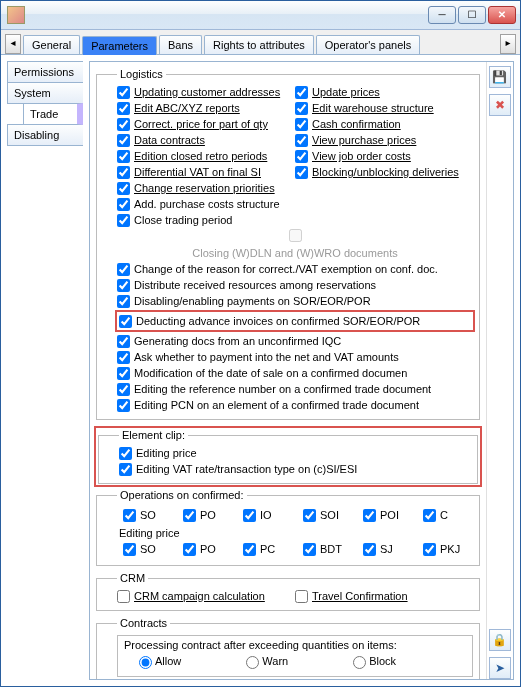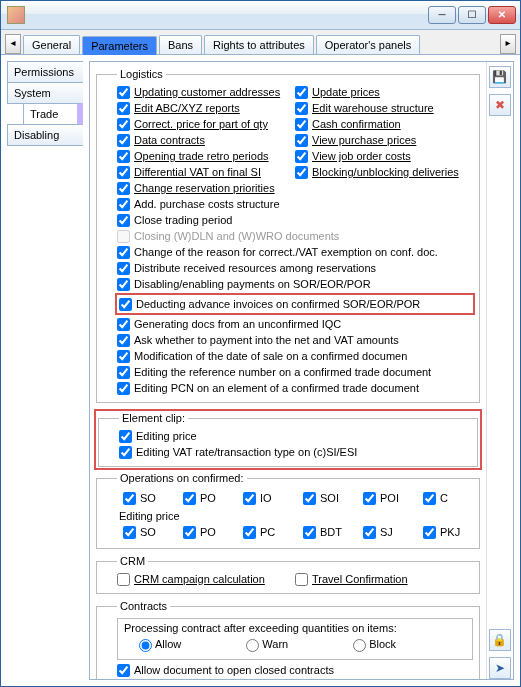--- a/index.html
+++ b/index.html
@@ -134,21 +134,21 @@
   fieldset legend { padding:0 3px; }
   .row { display:flex; flex-wrap:wrap; }
   .col { width:50%;text-decoration:underline; }
   label.chk {
     display:flex; align-items:center;
     gap:4px;
     padding:1px 0;
     line-height:14px;
   }
   label.chk input[type=checkbox] { margin:0; }
-  .disabled { color:#9a9a9a; }
+  .disabled { color:#9a9a9a;flex-direction:column; }
   .boxed-red {
     border:2px solid #d9534f;
     padding:1px 2px;
     margin:1px -2px;
   }
   .ops-row {
     display:flex; gap:16px; flex-wrap:wrap;
     padding:2px 0 2px 6px;
   }
   .ops-row label.chk { min-width:44px; }
@@ -210,21 +210,21 @@
               <label class="chk">
                   <input type="checkbox" checked="" style="">
                   <span>Correct. price for part of qty</span>
                 </label>
               <label class="chk">
                   <input type="checkbox" checked="" style="">
                   <span>Data contracts</span>
                 </label>
               <label class="chk">
                   <input type="checkbox" checked="" style="">
-                  <span>Opening trade retro periods</span>
+                  <span>Edition closed retro periods</span>
                 </label>
               <label class="chk">
                   <input type="checkbox" checked="" style="">
                   <span>Differential VAT on final SI</span>
                 </label>
               <label class="chk">
                   <input type="checkbox" checked="" style="">
                   <span>Change reservation priorities</span>
                 </label>
             </div>

